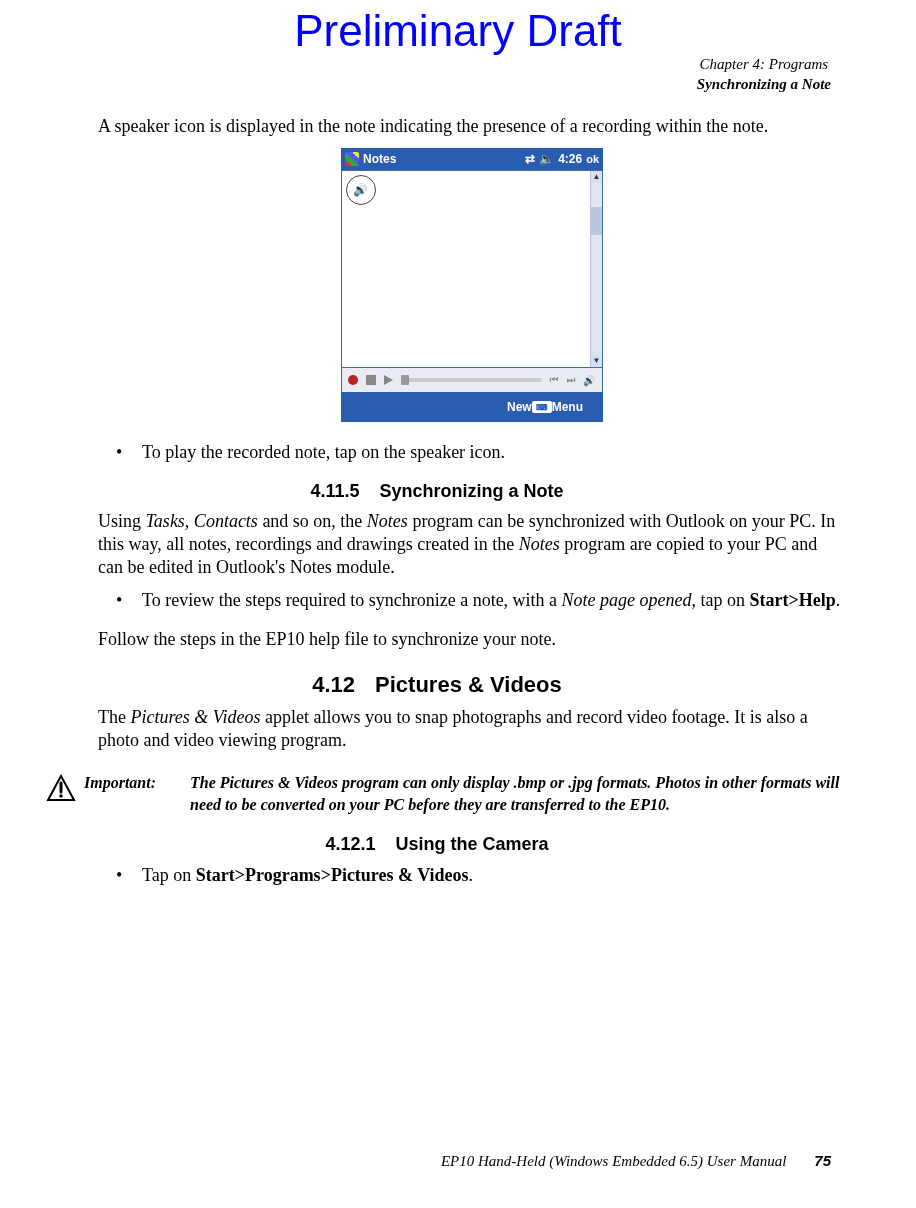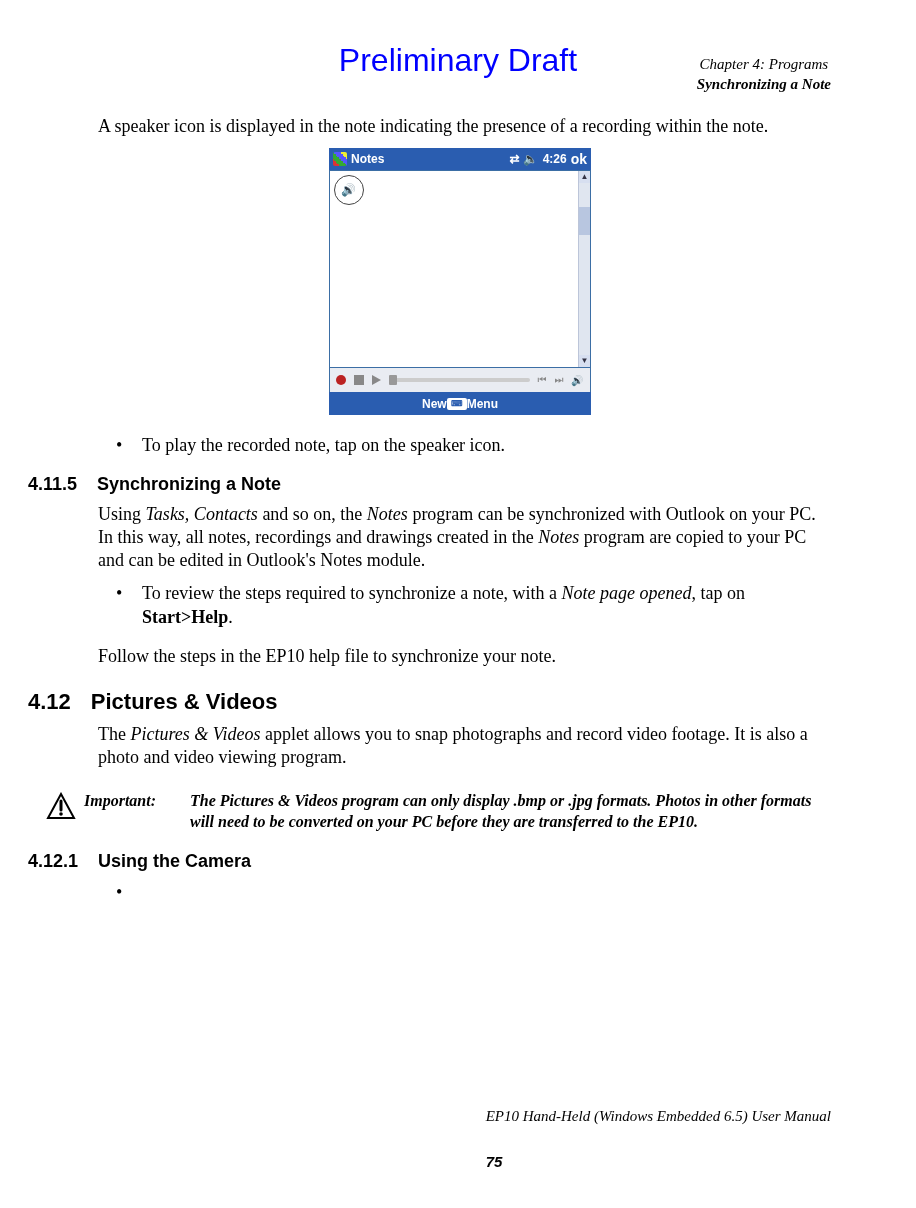--- a/index.html
+++ b/index.html
@@ -11,37 +11,36 @@
       color: #000;
       position: relative;
       padding: 0;
     }
     .watermark {
       position: absolute;
       top: 6px;
       left: 50%;
       transform: translateX(-50%);
       color: #0000ff;
-      font-size: 32px;
+      font-size: 44px;
       font-family: Arial, sans-serif;
-      margin-top: 36px;
     }
     .header-right {
       position: absolute;
       top: 55px;
       right: 85px;
       text-align: center;
       font-style: italic;
       font-size: 15px;
       line-height: 1.3;
     }
     .header-chapter { font-style: italic; }
     .header-section { font-weight: bold; font-style: italic; }
     .content {
-      padding: 115px 94px 0 98px;
+      padding: 115px 70px 0 98px;
     }
     .body-text {
       font-size: 18px;
       line-height: 1.3;
       margin-bottom: 8px;
     }
     .screenshot-wrap {
       display: flex;
       justify-content: center;
       margin: 10px 0 18px 0;
@@ -61,21 +60,21 @@
       font-weight: bold;
       gap: 4px;
     }
     .pda-flag {
       width: 14px; height: 14px;
       background: linear-gradient(45deg,#d33 25%,#3a3 25% 50%,#55f 50% 75%,#ee3 75%);
       border-radius: 2px;
     }
     .pda-title-spacer { flex: 1; }
     .pda-ok {
-      font-size: 14px;
+      font-size: 11px;
     }
     .pda-canvas {
       background: #fff;
       border: 1px solid #3b6ea5;
       height: 198px;
       position: relative;
     }
     .speaker-circle {
       position: absolute;
       top: 4px; left: 4px;
@@ -138,24 +137,24 @@
     }
     .tool-slider::before {
       content: ''; position: absolute; left: 0; top: -3px;
       width: 8px; height: 10px; background: #999; border-radius: 1px;
     }
     .tool-txt {
       font-size: 10px; color: #888;
     }
     .pda-bottombar {
       background: #2a5db0;
-      height: 23px;
+      height: 30px;
       display: flex;
       align-items: center;
-      justify-content: center;
+      justify-content: flex-end;
       padding: 0 20px;
       color: #fff;
       font-family: Tahoma, sans-serif;
       font-size: 12px;
       font-weight: bold;
     }
     .pda-kb {
       width: 20px; height: 12px;
       background: #fff; border-radius: 2px;
       display: flex; align-items:center; justify-content:center;
@@ -170,20 +169,21 @@
     .bullet-dot {
       width: 26px;
       flex-shrink: 0;
     }
     .section-heading {
       display: flex;
       gap: 20px;
       font-family: Verdana, Arial, sans-serif;
       font-weight: bold;
       margin: 10px 0 8px -70px;
+      justify-content: center;
     }
     .sh-num {
       font-size: 18px;
     }
     .sh-title {
       font-size: 18px;
     }
     .section-heading.big .sh-num,
     .section-heading.big .sh-title {
       font-size: 22px;
@@ -210,21 +210,20 @@
     }
     .footer {
       position: absolute;
       bottom: 38px;
       right: 85px;
       display: flex;
       align-items: baseline;
       gap: 28px;
       font-style: italic;
       font-size: 15px;
-      flex-direction: column;
     }
     .footer-page {
       font-weight: bold;
       font-style: italic;
       font-family: Verdana, Arial, sans-serif;
     }
     .bold { font-weight: bold; }
     .ital { font-style: italic; text-align: right; }
   </style>
 </head>
@@ -324,20 +323,23 @@
     <div>The Pictures &amp; Videos program can only display .bmp or .jpg formats. Photos in other formats will need to be converted on your PC before they are transferred to the EP10.</div>
   </div>
 
   <div class="section-heading">
     <span class="sh-num">4.12.1</span>
     <span class="sh-title">Using the Camera</span>
   </div>
 
   <div class="bullet-item">
     <span class="bullet-dot">•</span>
+    <span>
+      <span>Tap on </span><span class="bold">Start&gt;Programs&gt;Pictures &amp; Videos</span><span>.</span>
+    </span>
   </div>
 
 </div>
 
 <div class="footer">
   <span>EP10 Hand-Held (Windows Embedded 6.5) User Manual</span>
   <span class="footer-page">75</span>
 </div>
 
 </body></html>

